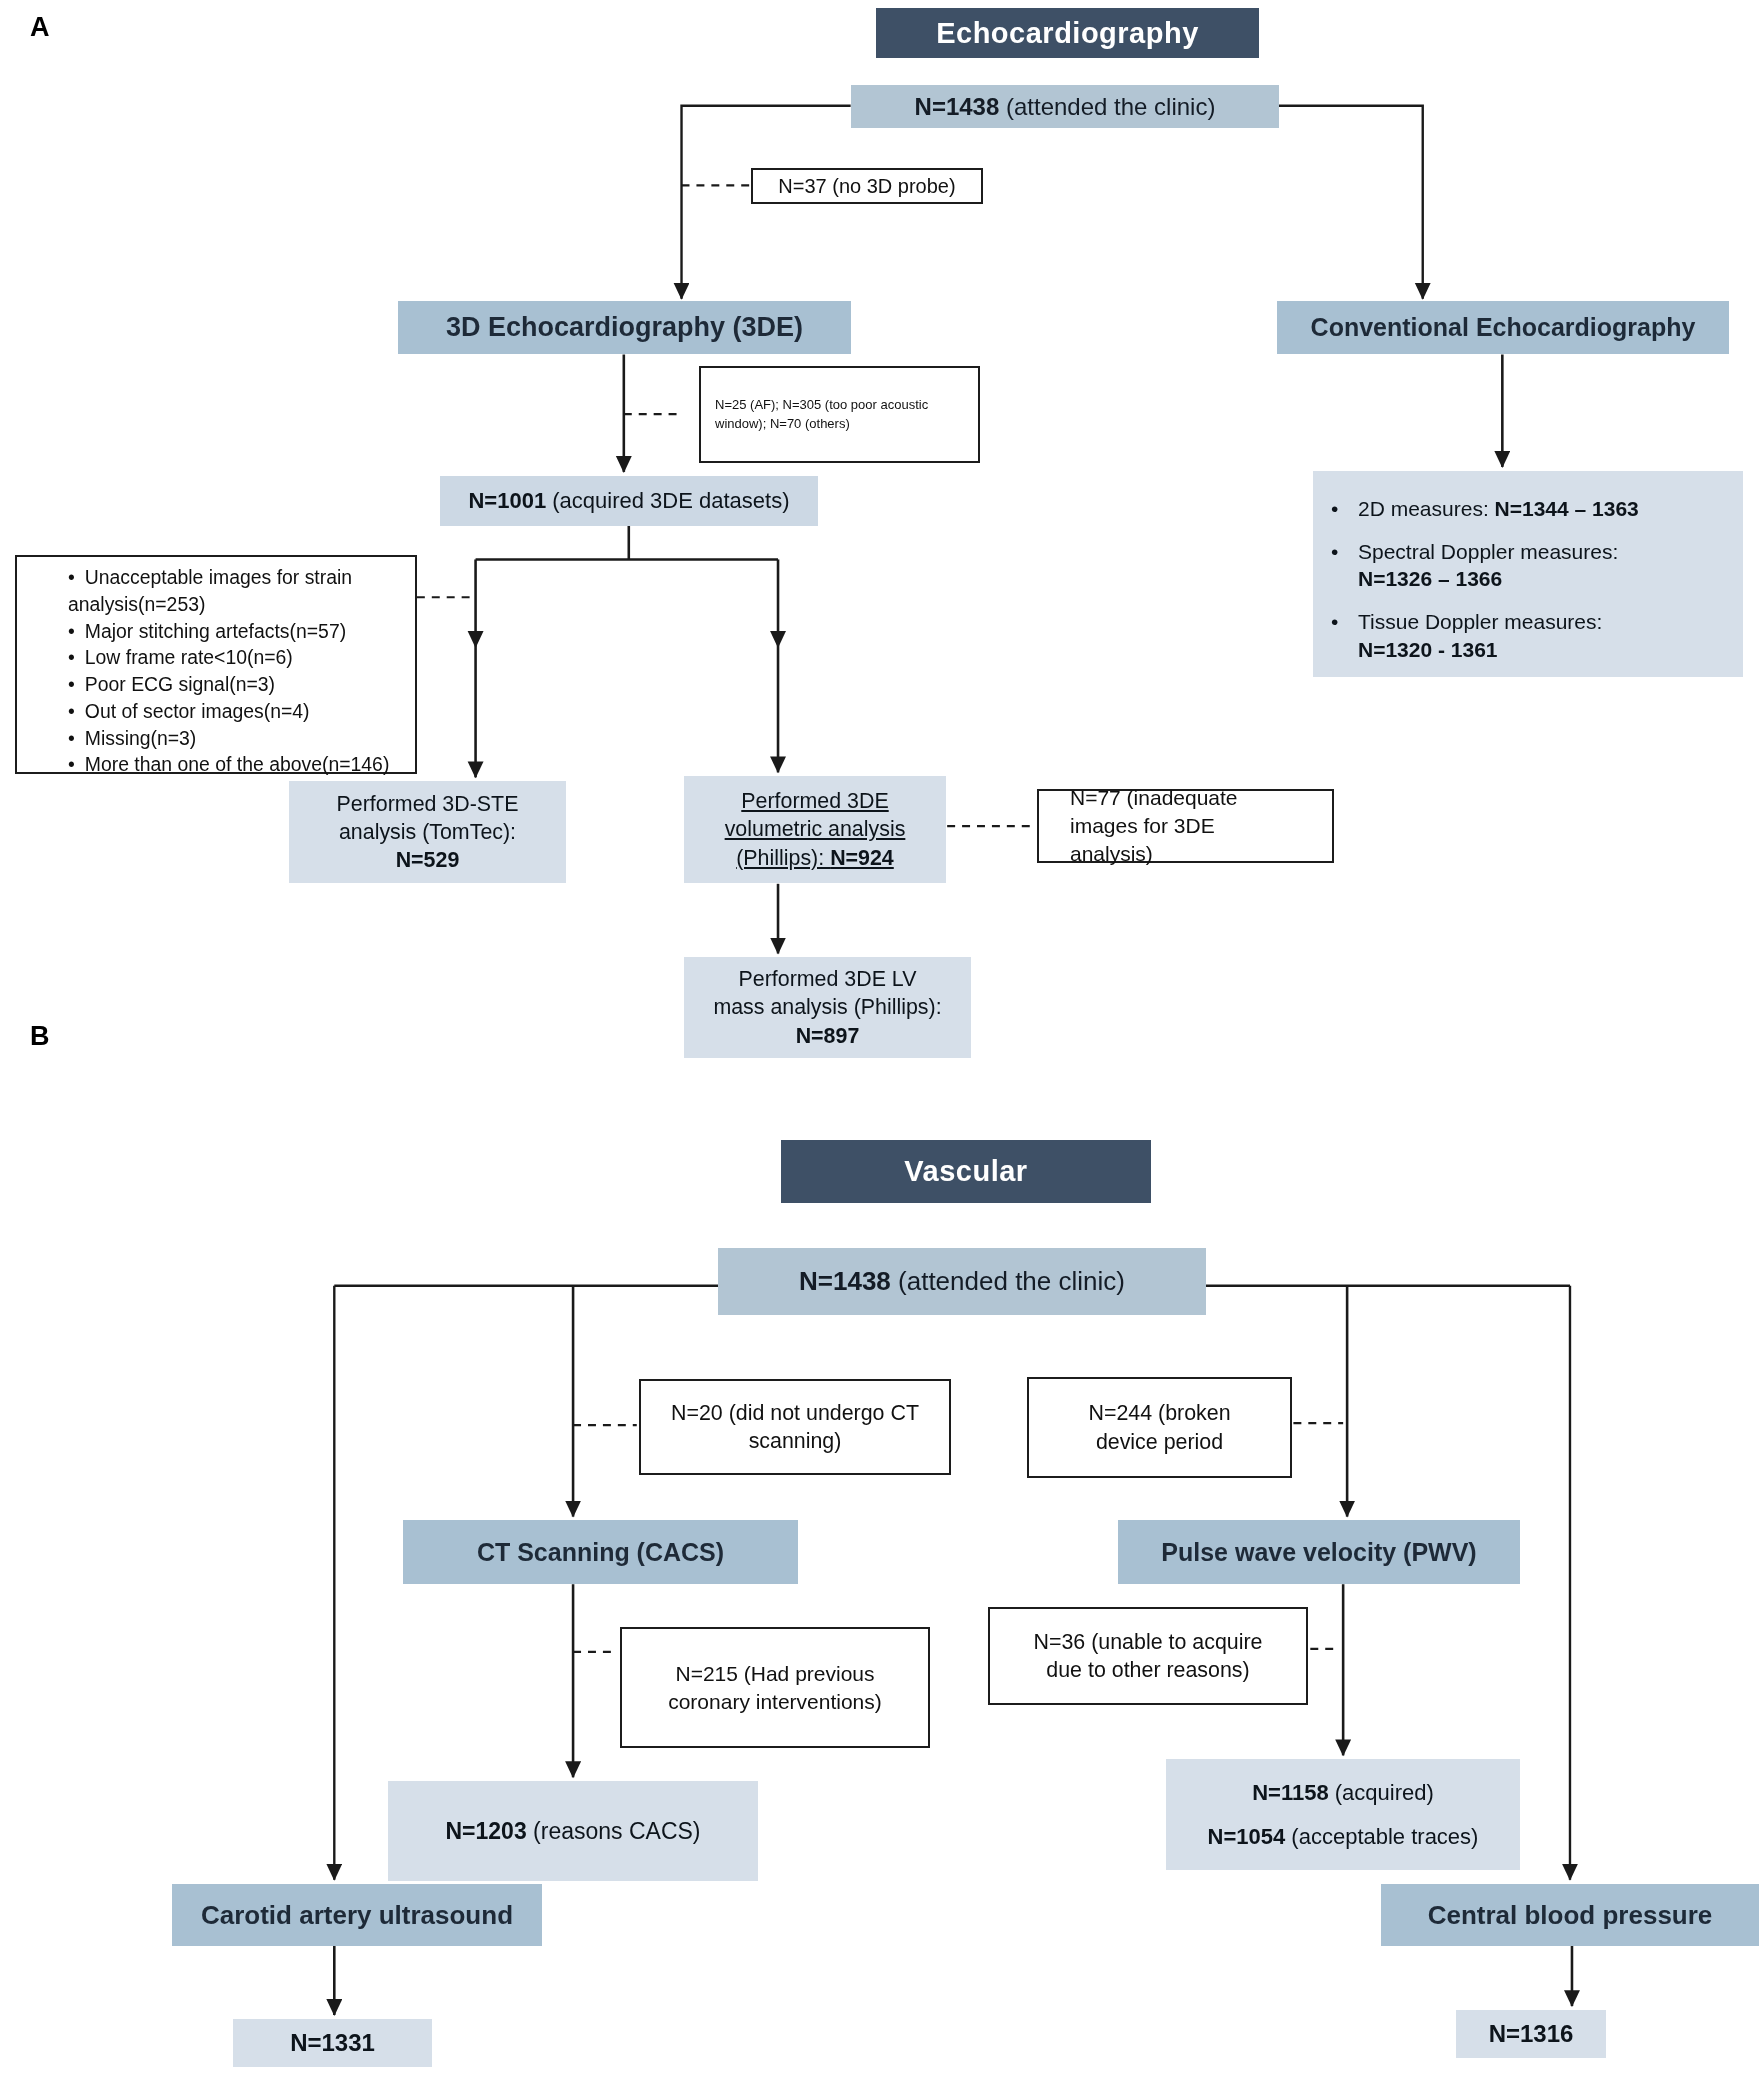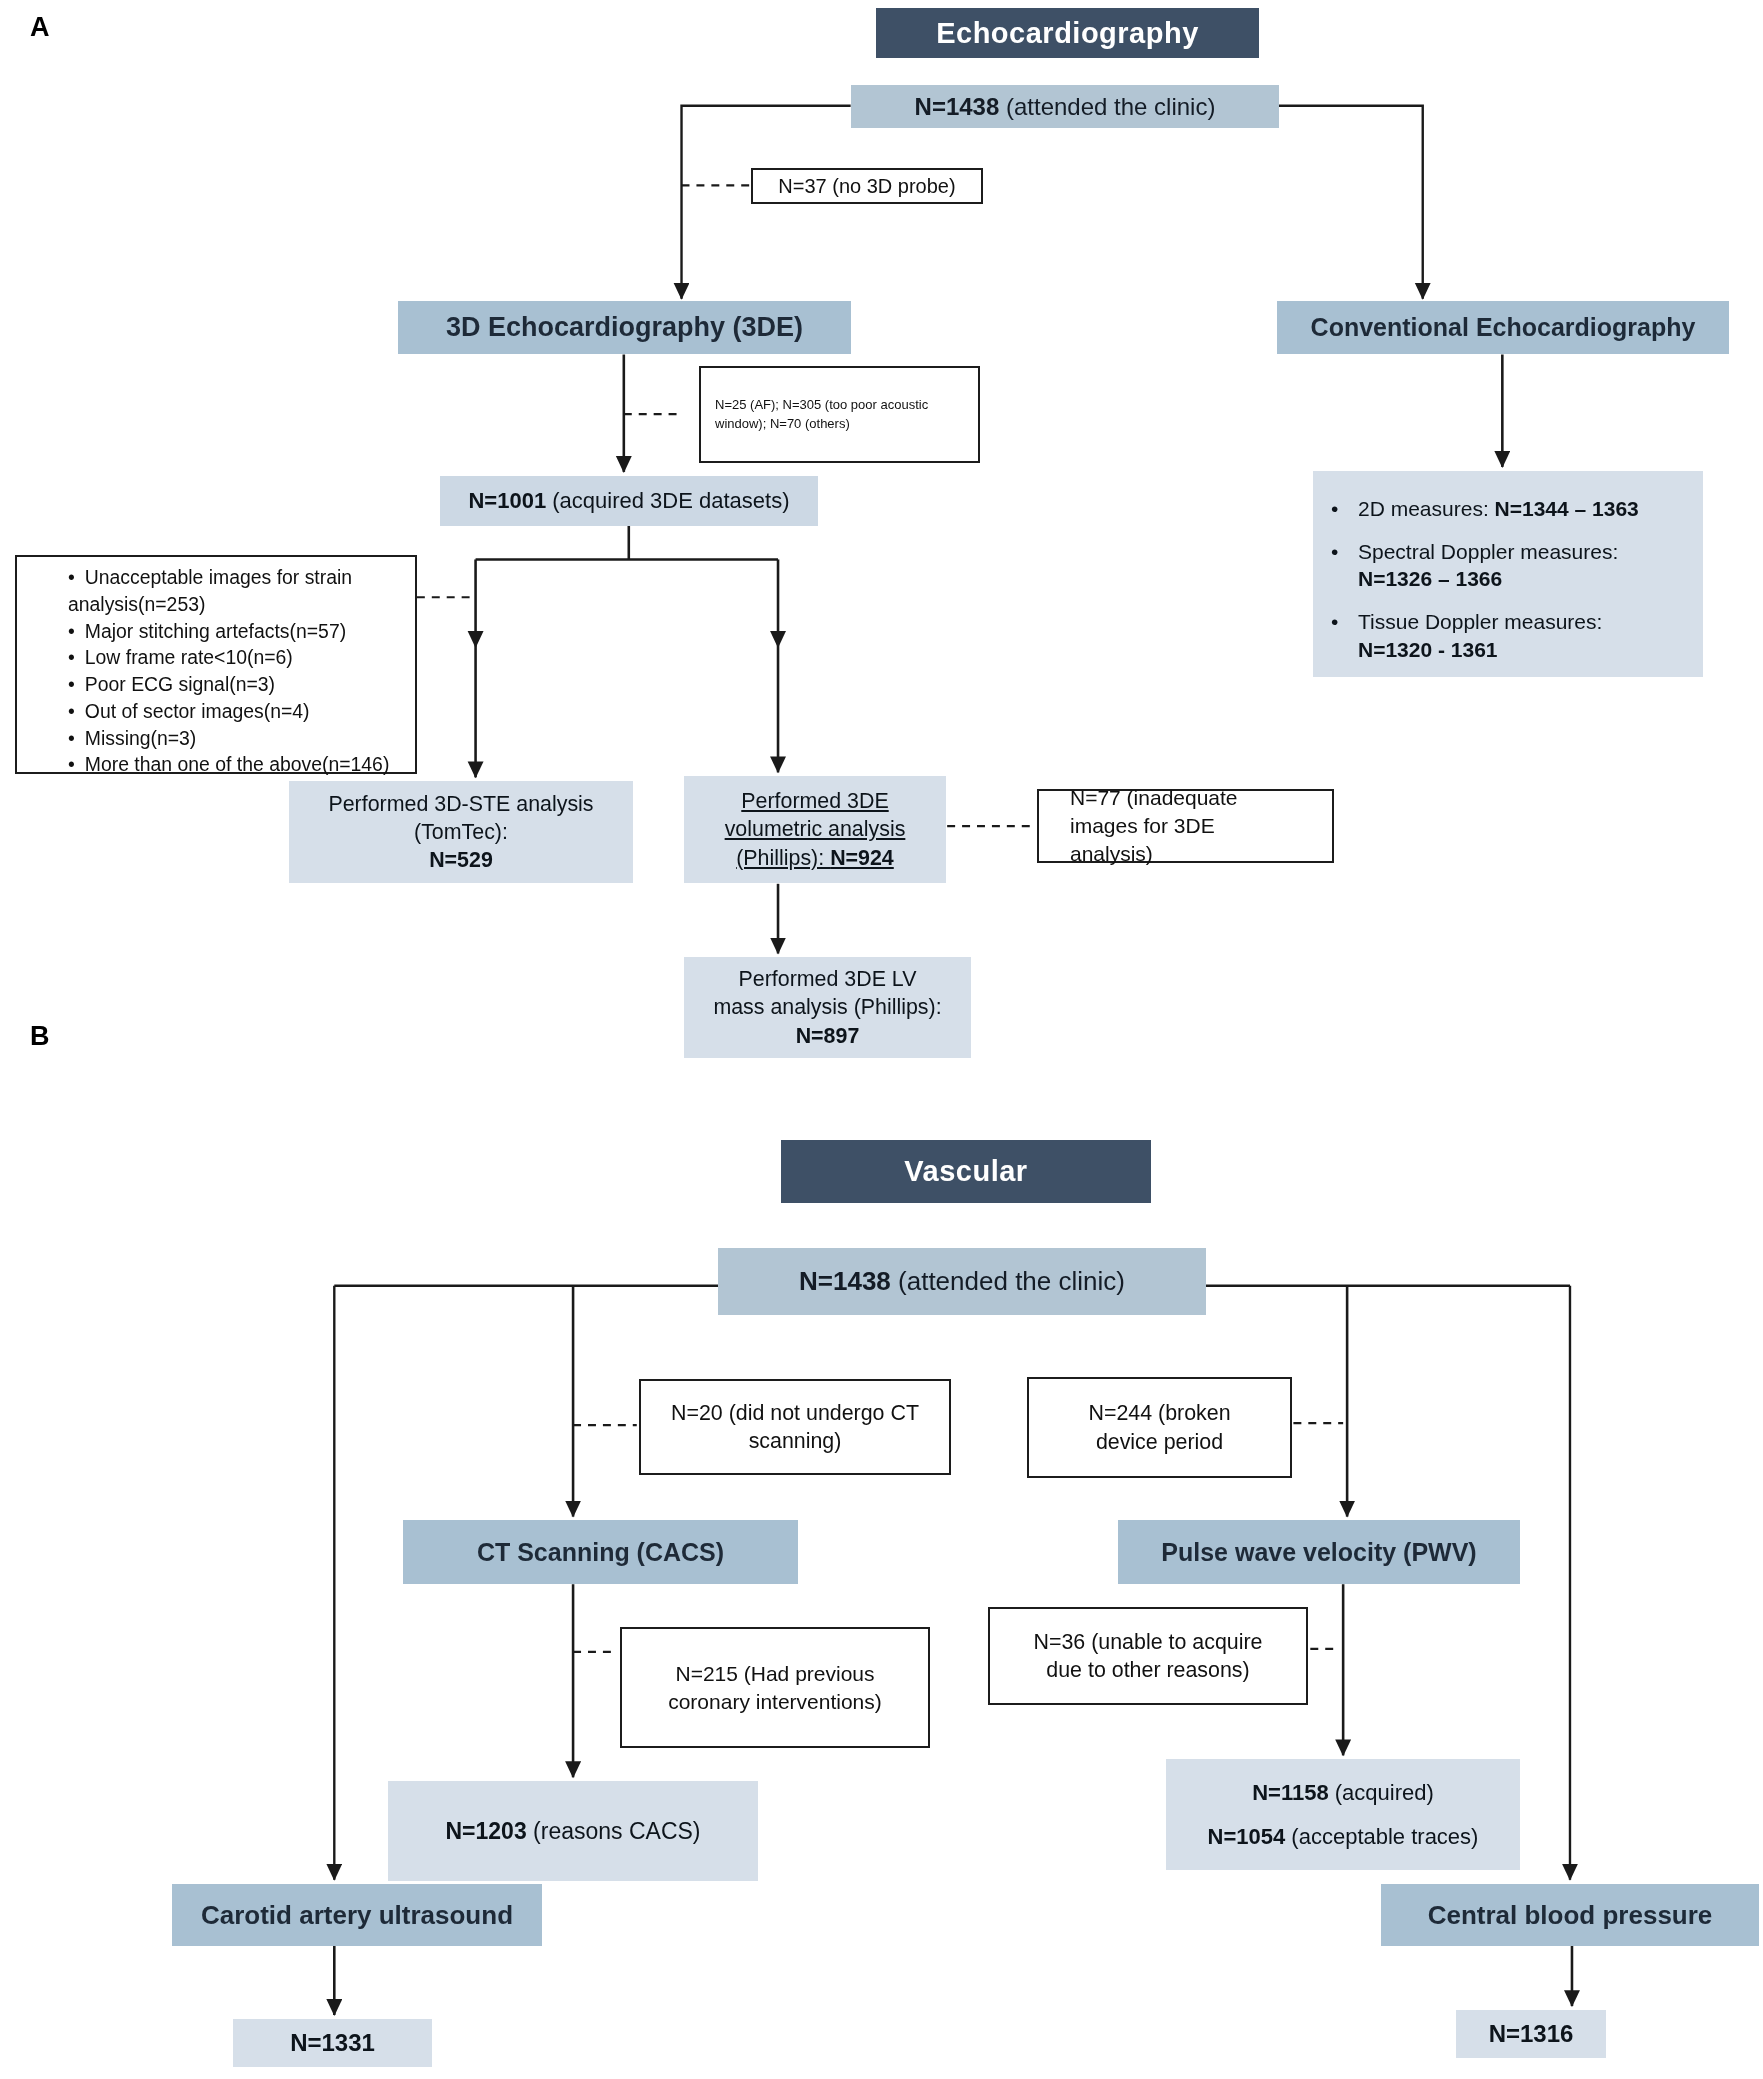--- a/index.html
+++ b/index.html
@@ -33,23 +33,23 @@
   .mi .mtext{flex:1;}
   
   #a-label{left:30px;top:12px;}
   #a-title{left:876px;top:8px;width:383px;height:50px;font-size:29px;}
   #a-root{left:851px;top:85px;width:428px;height:43px;font-size:24px;}
   #a-noprobe{left:751px;top:168px;width:232px;height:36px;font-size:20px;}
   #a-3de{left:398px;top:301px;width:453px;height:53px;font-size:27px;}
   #a-conv{left:1277px;top:301px;width:452px;height:53px;font-size:25px;}
   #a-acqexcl{left:699px;top:366px;width:281px;height:97px;font-size:13px;padding:8px 14px;line-height:1.45;}
   #a-acq{left:440px;top:476px;width:378px;height:50px;font-size:22px;}
-  #a-meas{left:1313px;top:471px;width:390px;height:206px;font-size:21px;padding:24px 2px 6px 18px;display:block;}
+  #a-meas{left:1313px;top:471px;width:430px;height:206px;font-size:21px;padding:24px 2px 6px 18px;display:block;}
   #a-strain{left:15px;top:555px;width:402px;height:219px;font-size:19.4px;line-height:1.38;}
-  #a-ste{left:289px;top:781px;width:344px;height:102px;font-size:21.4px;padding:20px 26px;}
+  #a-ste{left:289px;top:781px;width:277px;height:102px;font-size:21.4px;padding:20px 26px;}
   #a-vol{left:684px;top:776px;width:262px;height:107px;font-size:21.4px;padding:6px 23px;text-decoration:underline;}
   #a-n77{left:1037px;top:789px;width:297px;height:74px;font-size:21px;}
   #a-n77 .inner{display:block;max-width:231px;text-align:left;}
   #a-lv{left:684px;top:957px;width:287px;height:101px;font-size:21.4px;}
   
   #b-label{left:30px;top:1021px;}
   #b-title{left:781px;top:1140px;width:370px;height:63px;font-size:29px;}
   #b-root{left:718px;top:1248px;width:488px;height:67px;font-size:26px;}
   #b-n20{left:639px;top:1379px;width:312px;height:96px;font-size:21.4px;}
   #b-n244{left:1027px;top:1377px;width:265px;height:101px;font-size:21.4px;}

